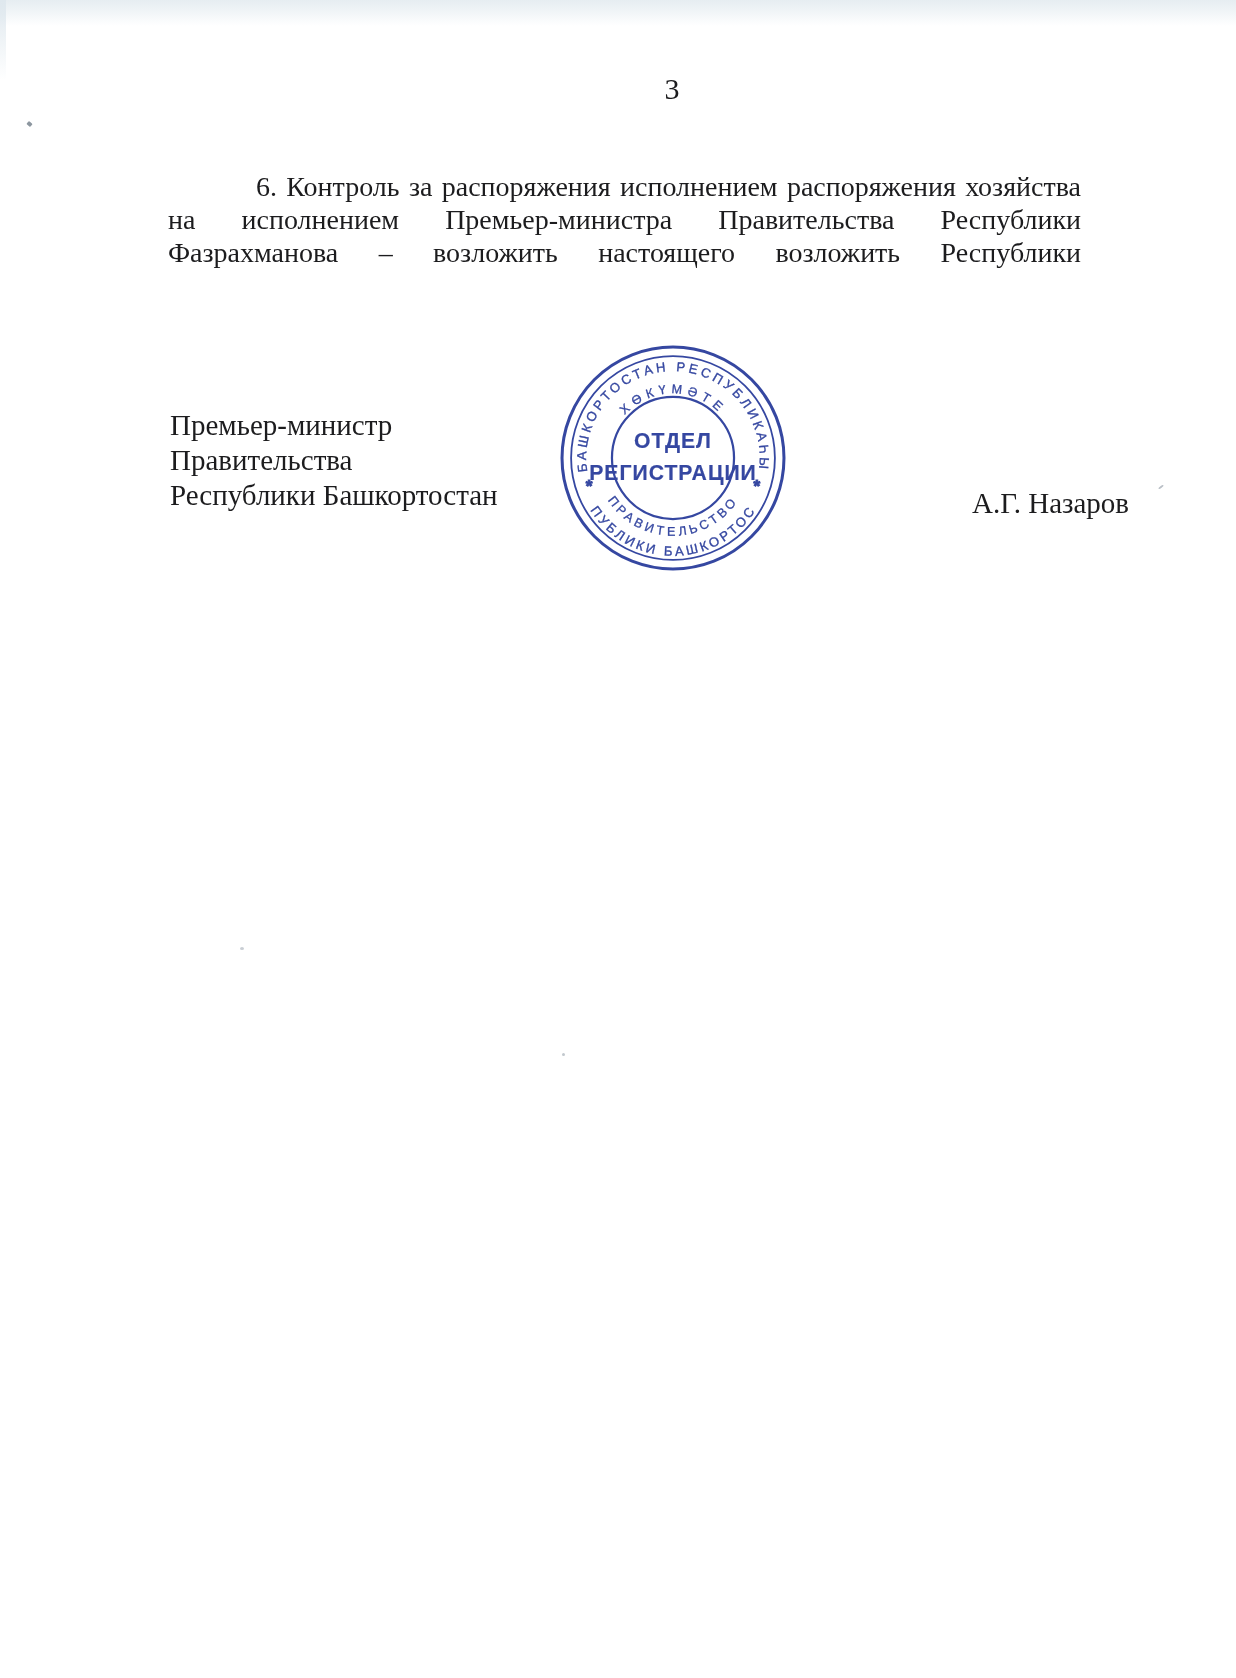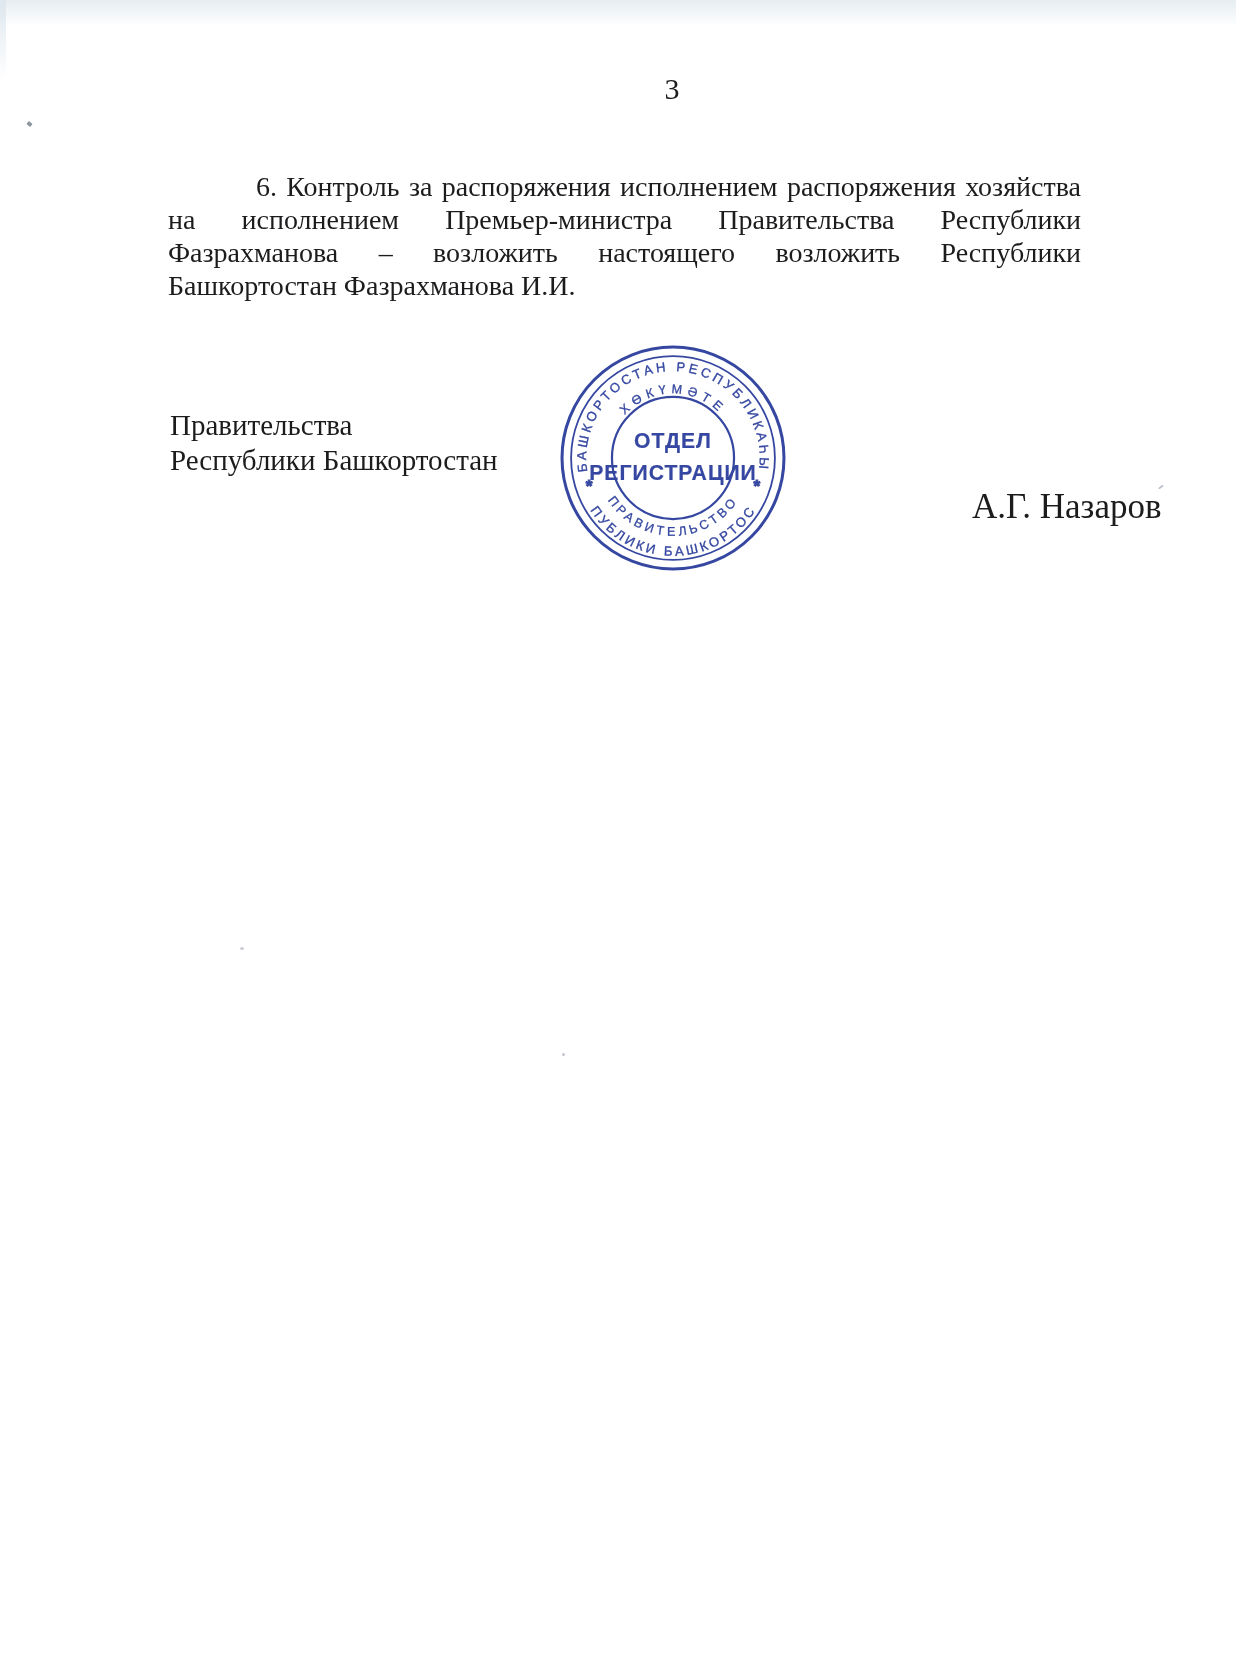--- a/index.html
+++ b/index.html
@@ -42,21 +42,21 @@
   .para-line.justify{display:flex;justify-content:space-between;}
   .para-line.indent{padding-left:88px;}
   .para-line .word{display:inline-block;}
 
   .signature-block{
     position:absolute;left:170px;top:408px;
     font-size:29px;line-height:35px;white-space:nowrap;
   }
   .signature-name{
     position:absolute;left:972px;top:487px;
-    font-size:35px;white-space:nowrap;
+    font-size:29px;white-space:nowrap;
   }
 
   .stamp{
     position:absolute;left:560px;top:345px;width:226px;height:226px;
     opacity:0.95;
   }
   .stamp circle{fill:none;stroke:var(--stamp-ink);}
   .stamp text{fill:var(--stamp-ink);stroke:var(--stamp-ink);}
   .ring-text{
     font-family:"Liberation Sans","DejaVu Sans",sans-serif;
@@ -106,24 +106,24 @@
       <span class="word">Республики</span>
     </div>
     <div class="para-line justify">
       <span class="word">Фазрахманова</span>
       <span class="word">–</span>
       <span class="word">возложить</span>
       <span class="word">настоящего</span>
       <span class="word">возложить</span>
       <span class="word">Республики</span>
     </div>
-    <div class="para-line">Башкортостан Фазрахманова И.И.</div>
   </div>
 
 <div class="signature-block">
+  <div>Премьер-министр</div>
   <div>Правительства</div>
   <div>Республики Башкортостан</div>
 </div>
 
 <div class="signature-name">А.Г. Назаров</div>
 
 <svg class="stamp" width="226" height="226" viewBox="0 0 224 224" xmlns="http://www.w3.org/2000/svg">
   <defs>
     <path id="arc-outer-top" d="M 31.2 141.4 A 86 86 0 1 1 192.8 141.4"></path>
     <path id="arc-outer-bottom" d="M 32.6 167.7 A 97 97 0 0 0 191.4 167.7"></path>

